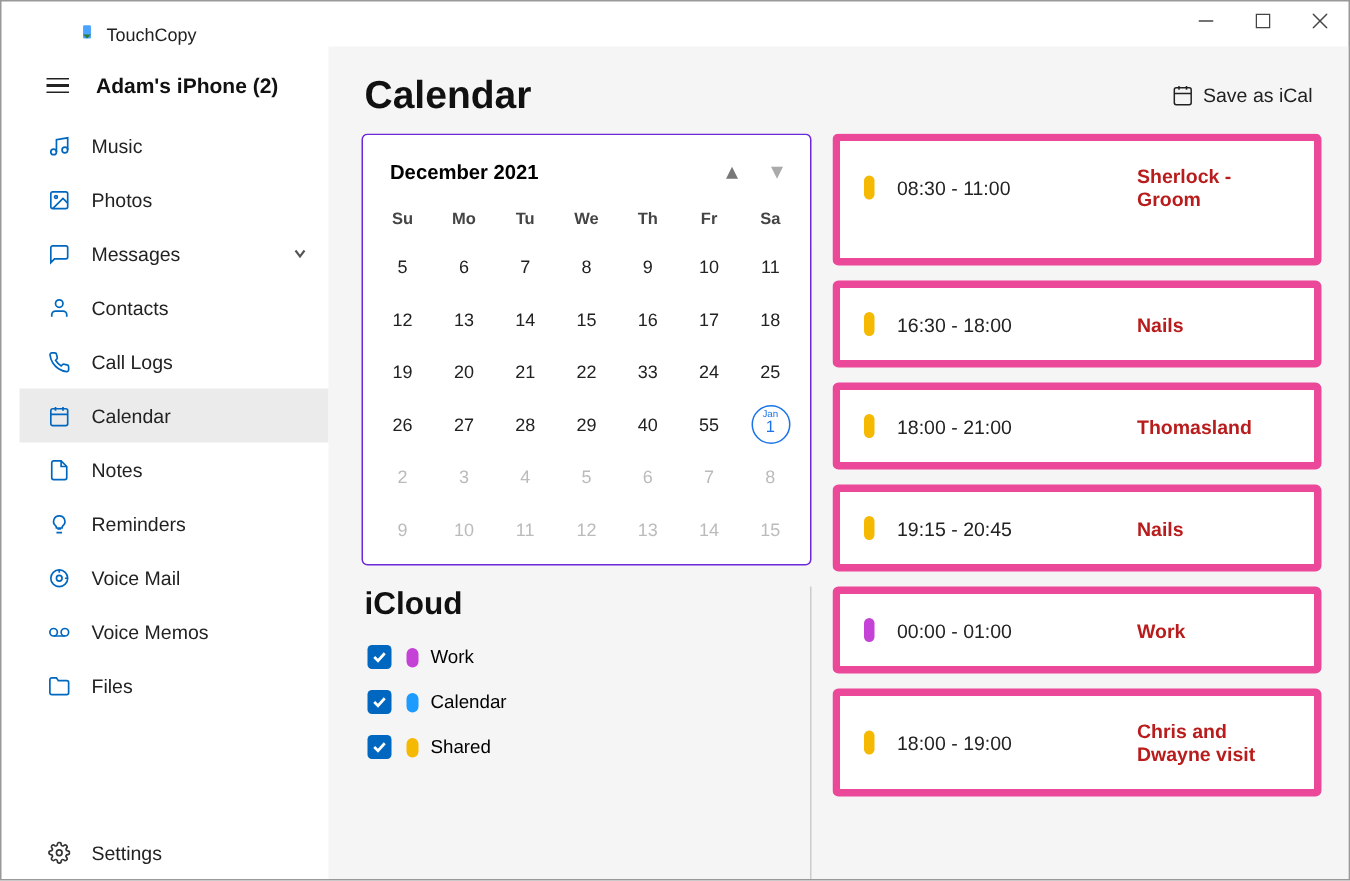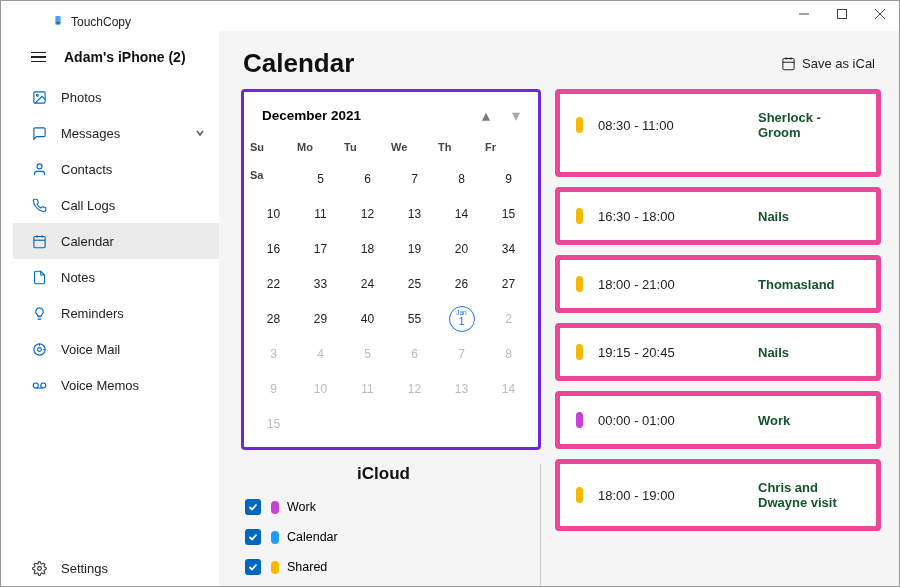--- a/index.html
+++ b/index.html
@@ -1,17 +1,17 @@
 <!DOCTYPE html>
 <html><head>
 <meta charset="utf-8">
 <style>
 * { box-sizing: border-box; margin: 0; padding: 0; font-family: "Segoe UI", -apple-system, sans-serif; }
 body { width: 900px; height: 587px; background: #fff; border: 1px solid #999; overflow: hidden; }
-.titlebar { height: 30px; display: flex; align-items: flex-end; padding: 2px 8px; position: relative; }
+.titlebar { height: 30px; display: flex; align-items: flex-start; padding: 15px 8px; position: relative; }
 .titlebar .logo { width: 14px; height: 14px; margin-left: 42px; margin-right: 6px; }
 .titlebar .app-title { font-size: 12px; color: #222; }
 .titlebar .win-controls { position: absolute; right: 0; top: 0; display: flex; }
 .titlebar .win-controls div { width: 38px; height: 26px; display: flex; align-items: center; justify-content: center; color: #444; font-size: 11px; cursor: pointer; }
 
 .content { display: flex; height: calc(100% - 30px); }
 
 .sidebar { width: 218px; border-right: none; display: flex; flex-direction: column; padding-top: 10px; padding-left: 12px; }
 .device-row { display: flex; align-items: center; padding: 8px 12px 14px 18px; cursor: pointer; }
 .device-row .hamburger { margin-right: 18px; display:flex; flex-direction:column; gap:3px;}
@@ -27,47 +27,47 @@
 
 .main { flex: 1; background: #f5f5f5; display: flex; flex-direction: column; }
 .main-header { display: flex; align-items: center; padding: 17px 24px 10px 24px; }
 .main-header h1 { font-size: 26px; font-weight: 600; color: #111; }
 .save-btn { margin-left: auto; display: flex; align-items: center; cursor: pointer; font-size: 13px; color: #222; }
 .save-btn svg { width: 15px; height: 15px; margin-right: 6px; }
 
 .main-body { display: flex; flex: 1; padding: 0 8px 0 22px; overflow: hidden; }
 
 .left-col { width: 300px; display: flex; flex-direction: column; }
-.cal-card { background: #fff; border: 3px solid #6d28d9; border-radius: 4px; padding: 14px 6px 6px 6px; }
+.cal-card { background: #fff; border: 1px solid #6d28d9; border-radius: 4px; padding: 14px 6px 6px 6px; }
 .cal-head { display: flex; align-items: center; padding: 0 12px 8px 12px; }
 .cal-head .month { font-weight: 600; font-size: 13.5px; }
 .cal-head .arrows { margin-left: auto; display: flex; gap: 22px; color: #777; cursor: pointer; }
-.cal-grid { display: grid; grid-template-columns: repeat(6, 1fr); text-align: left; }
+.cal-grid { display: grid; grid-template-columns: repeat(7, 1fr); text-align: center; }
 .cal-grid .dow { font-size: 11px; font-weight: 600; color: #444; padding: 8px 0; }
 .cal-grid .day { font-size: 12px; color: #222; height: 35px; display: flex; align-items: center; justify-content: center; cursor: pointer; position: relative; }
 .cal-grid .day.other { color: #bbb; }
 .cal-grid .day.today .circle { border: 1.5px solid #1a73e8; border-radius: 50%; width: 26px; height: 26px; display: flex; flex-direction: column; align-items: center; justify-content: center; }
 .cal-grid .day.today .mon { font-size: 6.5px; color: #1a73e8; line-height: 1; }
 .cal-grid .day.today .num { font-size: 11px; color: #1a73e8; line-height: 1; }
 
 .cat-section { margin-top: 14px; border-right: 1px solid #ccc; padding-right: 16px; flex:1; }
-.cat-section h3 { font-size: 17px; font-weight: 600; color: #111; margin-bottom: 8px; padding-left: 2px; text-align: center;}
+.cat-section h3 { font-size: 21px; font-weight: 600; color: #111; margin-bottom: 8px; padding-left: 2px;}
 .cat-row { display: flex; align-items: center; padding: 7px 0 7px 4px; cursor: pointer; font-size: 12.5px; }
 .check { width: 16px; height: 16px; background: #0067c0; border-radius: 3px; margin-right: 10px; display: flex; align-items: center; justify-content: center; }
 .check svg { width: 10px; height: 10px; }
 .dot { width: 8px; height: 13px; border-radius: 4px; margin-right: 8px; }
 
 .right-col { flex: 1; margin-left: 14px; overflow: hidden; }
 .events { height: 100%; overflow: hidden; position: relative; overflow-y: auto; padding-right: 10px;}
 .events::-webkit-scrollbar{width:3px;} .events::-webkit-scrollbar-thumb{background:#bbb;}
 .event-row { background: #fff; border: 5px solid #ec4899; border-radius: 4px; margin-bottom: 10px; padding: 16px 16px; display: grid; grid-template-columns: 12px 150px 1fr; align-items: center; gap: 10px; cursor:pointer;}
 .event-row.tall { padding: 16px 16px 32px 16px; }
 .event-row .pill { width: 7px; height: 16px; border-radius: 4px; }
 .event-row .time { font-size: 13px; color: #222; }
-.event-row .title { font-size: 13px; font-weight: 600; color: #14532d; }
+.event-row .title { font-size: 13px; font-weight: 600; color: #b91c1c; }
 </style>
 </head>
 <body>
 
 <div class="titlebar">
   <svg class="logo" viewBox="0 0 16 16">
       <rect x="5" y="1" width="6" height="10" rx="1" fill="#4aa3ff"></rect>
       <path d="M8 11 L5 8 L11 8 Z" fill="#2e7d32"></path>
     </svg>
   <span class="app-title">TouchCopy</span>
@@ -98,20 +98,30 @@
           <span></span>
           <span></span>
           <span></span>
         </div>
       <span class="device-name">Adam's iPhone (2)</span>
     </div>
     <div id="nav-list">
         <div class="nav-item">
           <span class="icon">
             <svg viewBox="0 0 24 24" fill="none" stroke="#0067c0" stroke-width="1.8">
+              <path d="M9 18V5l12-2v13"></path>
+              <circle cx="6" cy="18" r="3"></circle>
+              <circle cx="18" cy="16" r="3"></circle>
+            </svg>
+          </span>
+    <span>Music</span>
+    </div>
+        <div class="nav-item">
+          <span class="icon">
+            <svg viewBox="0 0 24 24" fill="none" stroke="#0067c0" stroke-width="1.8">
               <rect x="3" y="3" width="18" height="18" rx="2"></rect>
               <circle cx="8.5" cy="8.5" r="1.5"></circle>
               <path d="m21 15-5-5L5 21"></path>
             </svg>
           </span>
     <span>Photos</span>
     </div>
         <div class="nav-item">
           <span class="icon">
             <svg viewBox="0 0 24 24" fill="none" stroke="#0067c0" stroke-width="1.8">
@@ -181,20 +191,28 @@
     </div>
         <div class="nav-item">
           <span class="icon">
             <svg viewBox="0 0 24 24" fill="none" stroke="#0067c0" stroke-width="1.8">
               <circle cx="6" cy="12" r="4"></circle>
               <circle cx="18" cy="12" r="4"></circle>
               <line x1="6" y1="16" x2="18" y2="16"></line>
             </svg>
           </span>
     <span>Voice Memos</span>
+    </div>
+        <div class="nav-item">
+          <span class="icon">
+            <svg viewBox="0 0 24 24" fill="none" stroke="#0067c0" stroke-width="1.8">
+              <path d="M22 19a2 2 0 0 1-2 2H4a2 2 0 0 1-2-2V5a2 2 0 0 1 2-2h5l2 3h9a2 2 0 0 1 2 2z"></path>
+            </svg>
+          </span>
+    <span>Files</span>
     </div>
       </div>
     <div class="spacer"></div>
     <div class="nav-item">
       <span class="icon">
           <svg viewBox="0 0 24 24" fill="none" stroke="#333" stroke-width="1.8">
             <circle cx="12" cy="12" r="3"></circle>
             <path d="M19.4 15a1.7 1.7 0 0 0 .34 1.87l.06.06a2 2 0 1 1-2.83 2.83l-.06-.06a1.7 1.7 0 0 0-1.87-.34 1.7 1.7 0 0 0-1 1.55V21a2 2 0 0 1-4 0v-.09a1.7 1.7 0 0 0-1-1.55 1.7 1.7 0 0 0-1.87.34l-.06.06a2 2 0 1 1-2.83-2.83l.06-.06a1.7 1.7 0 0 0 .34-1.87 1.7 1.7 0 0 0-1.55-1H3a2 2 0 0 1 0-4h.09a1.7 1.7 0 0 0 1.55-1 1.7 1.7 0 0 0-.34-1.87l-.06-.06a2 2 0 1 1 2.83-2.83l.06.06a1.7 1.7 0 0 0 1.87.34H9a1.7 1.7 0 0 0 1-1.55V3a2 2 0 0 1 4 0v.09a1.7 1.7 0 0 0 1 1.55 1.7 1.7 0 0 0 1.87-.34l.06-.06a2 2 0 1 1 2.83 2.83l-.06.06a1.7 1.7 0 0 0-.34 1.87V9a1.7 1.7 0 0 0 1.55 1H21a2 2 0 0 1 0 4h-.09a1.7 1.7 0 0 0-1.55 1z"></path>
           </svg>
         </span>
@@ -243,21 +261,21 @@
               <div class="day">11</div>
               <div class="day">12</div>
               <div class="day">13</div>
               <div class="day">14</div>
               <div class="day">15</div>
               <div class="day">16</div>
               <div class="day">17</div>
               <div class="day">18</div>
               <div class="day">19</div>
               <div class="day">20</div>
-              <div class="day">34</div>
+              <div class="day">21</div>
               <div class="day">22</div>
               <div class="day">33</div>
               <div class="day">24</div>
               <div class="day">25</div>
               <div class="day">26</div>
               <div class="day">27</div>
               <div class="day">28</div>
               <div class="day">29</div>
               <div class="day">40</div>
               <div class="day">55</div>

